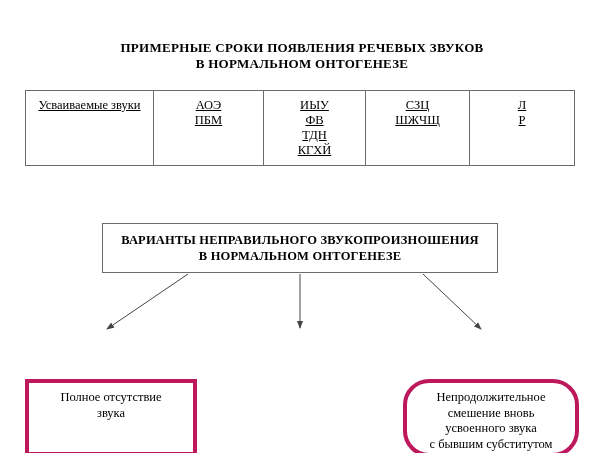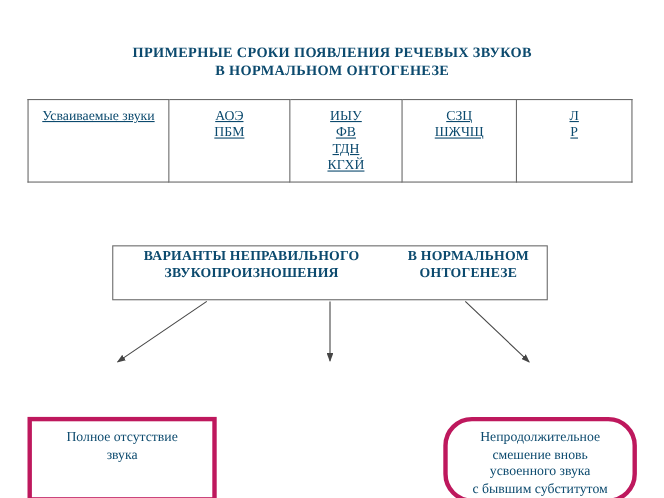--- a/index.html
+++ b/index.html
@@ -2,21 +2,21 @@
 <html><head>
 <meta charset="utf-8">
 <style>
   html, body { margin: 0; padding: 0; background: #ffffff; }
   .page {
     position: relative;
     width: 604px;
     height: 453px;
     background: #ffffff;
     font-family: "Liberation Serif", "DejaVu Serif", serif;
-    color: #0c4a6e;
+    color: #000000;
     overflow: hidden;
   }
   .title {
     position: absolute;
     top: 40px;
     left: 0;
     width: 604px;
     text-align: center;
     font-weight: bold;
     font-size: 13px;
@@ -49,21 +49,21 @@
   }
   .variants-box {
     position: absolute;
     left: 102px;
     top: 223px;
     width: 396px;
     height: 50px;
     border: 1px solid #6b6b6b;
     box-sizing: border-box;
     display: flex;
-    flex-direction: row;
+    flex-direction: column;
     justify-content: center;
     text-align: center;
     font-weight: bold;
     font-size: 12.5px;
     line-height: 16px;
     letter-spacing: 0.2px;
   }
   .arrows {
     position: absolute;
     left: 0; top: 0;

